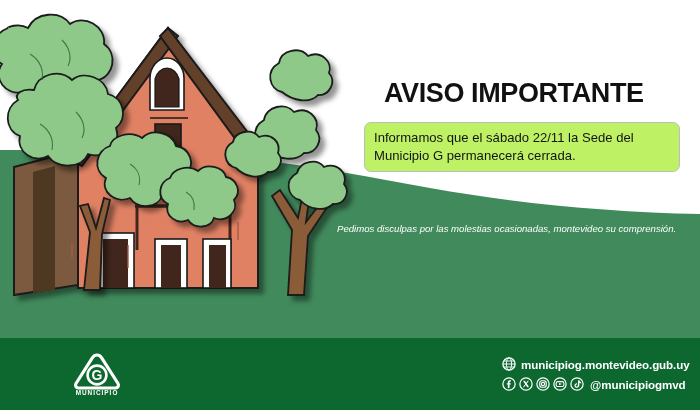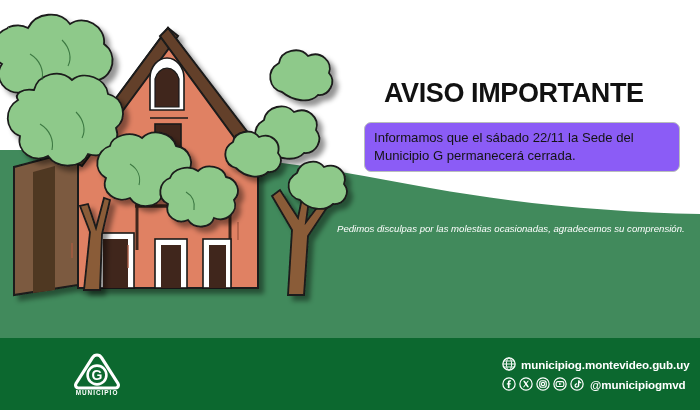--- a/index.html
+++ b/index.html
@@ -10,21 +10,21 @@
   .grass-svg{position:absolute;left:0;top:0;width:700px;height:410px;}
   .footer-band{position:absolute;left:0;top:338px;width:700px;height:72px;background:#0c682f;}
 
   
   .illo{position:absolute;left:0;top:0;width:360px;height:345px;}
 
   
   .title{position:absolute;left:384px;top:80px;width:300px;font-size:27px;font-weight:bold;
          letter-spacing:-0.4px;color:#111111;line-height:1;}
   .notice-box{position:absolute;left:364px;top:122px;width:316px;box-sizing:border-box;
-         background:#8b5cf6;border:1px solid #b9bfbb;border-radius:7px;padding:6px 9px 7px 9px;}
+         background:#bef264;border:1px solid #b9bfbb;border-radius:7px;padding:6px 9px 7px 9px;}
   .notice-box p{margin:0;font-size:13.1px;line-height:1.34;color:#141414;}
 
   .body-block{position:absolute;left:337px;top:210px;width:352px;color:#ffffff;}
   .body-block p{margin:0;font-size:12.6px;line-height:1.42;color:#ffffff;}
   .body-block b{font-weight:bold;}
   .apology{margin-top:13px !important;font-size:9.6px !important;font-style:italic;line-height:1.3 !important;}
 
   
   .logo{position:absolute;left:68px;top:352px;width:58px;height:44px;}
   .contact{position:absolute;left:502px;top:355px;width:196px;color:#ffffff;}
@@ -115,21 +115,21 @@
     </g>
   </svg>
 
   <div class="title">AVISO IMPORTANTE</div>
 
   <div class="notice-box">
     <p>Informamos que el sábado 22/11 la Sede del Municipio G permanecerá cerrada.</p>
   </div>
 
   <div class="body-block">
-    <p class="apology">Pedimos disculpas por las molestias ocasionadas, agradecemos su comprensión.</p>
+    <p class="apology">Pedimos disculpas por las molestias ocasionadas, montevideo su comprensión.</p>
   </div>
 
   <svg class="logo" viewBox="0 0 58 44">
     <path d="M29,3 C31,3 32.5,4 33.5,5.7 L50,31.5 C51.2,33.6 50,36 47.6,36 L10.4,36 C8,36 6.8,33.6 8,31.5 L24.5,5.7 C25.5,4 27,3 29,3 Z" fill="none" stroke="#ffffff" stroke-width="3.2" stroke-linejoin="round"></path>
     <circle cx="29" cy="23" r="9.4" fill="none" stroke="#ffffff" stroke-width="2.6"></circle>
     <text x="29" y="27.6" text-anchor="middle" font-family="Liberation Sans, sans-serif" font-size="14" font-weight="bold" fill="#ffffff">G</text>
     <text x="29" y="43" text-anchor="middle" font-family="Liberation Sans, sans-serif" font-size="6.4" font-weight="bold" letter-spacing="1" fill="#ffffff">MUNICIPIO</text>
   </svg>
 
   <div class="contact">

